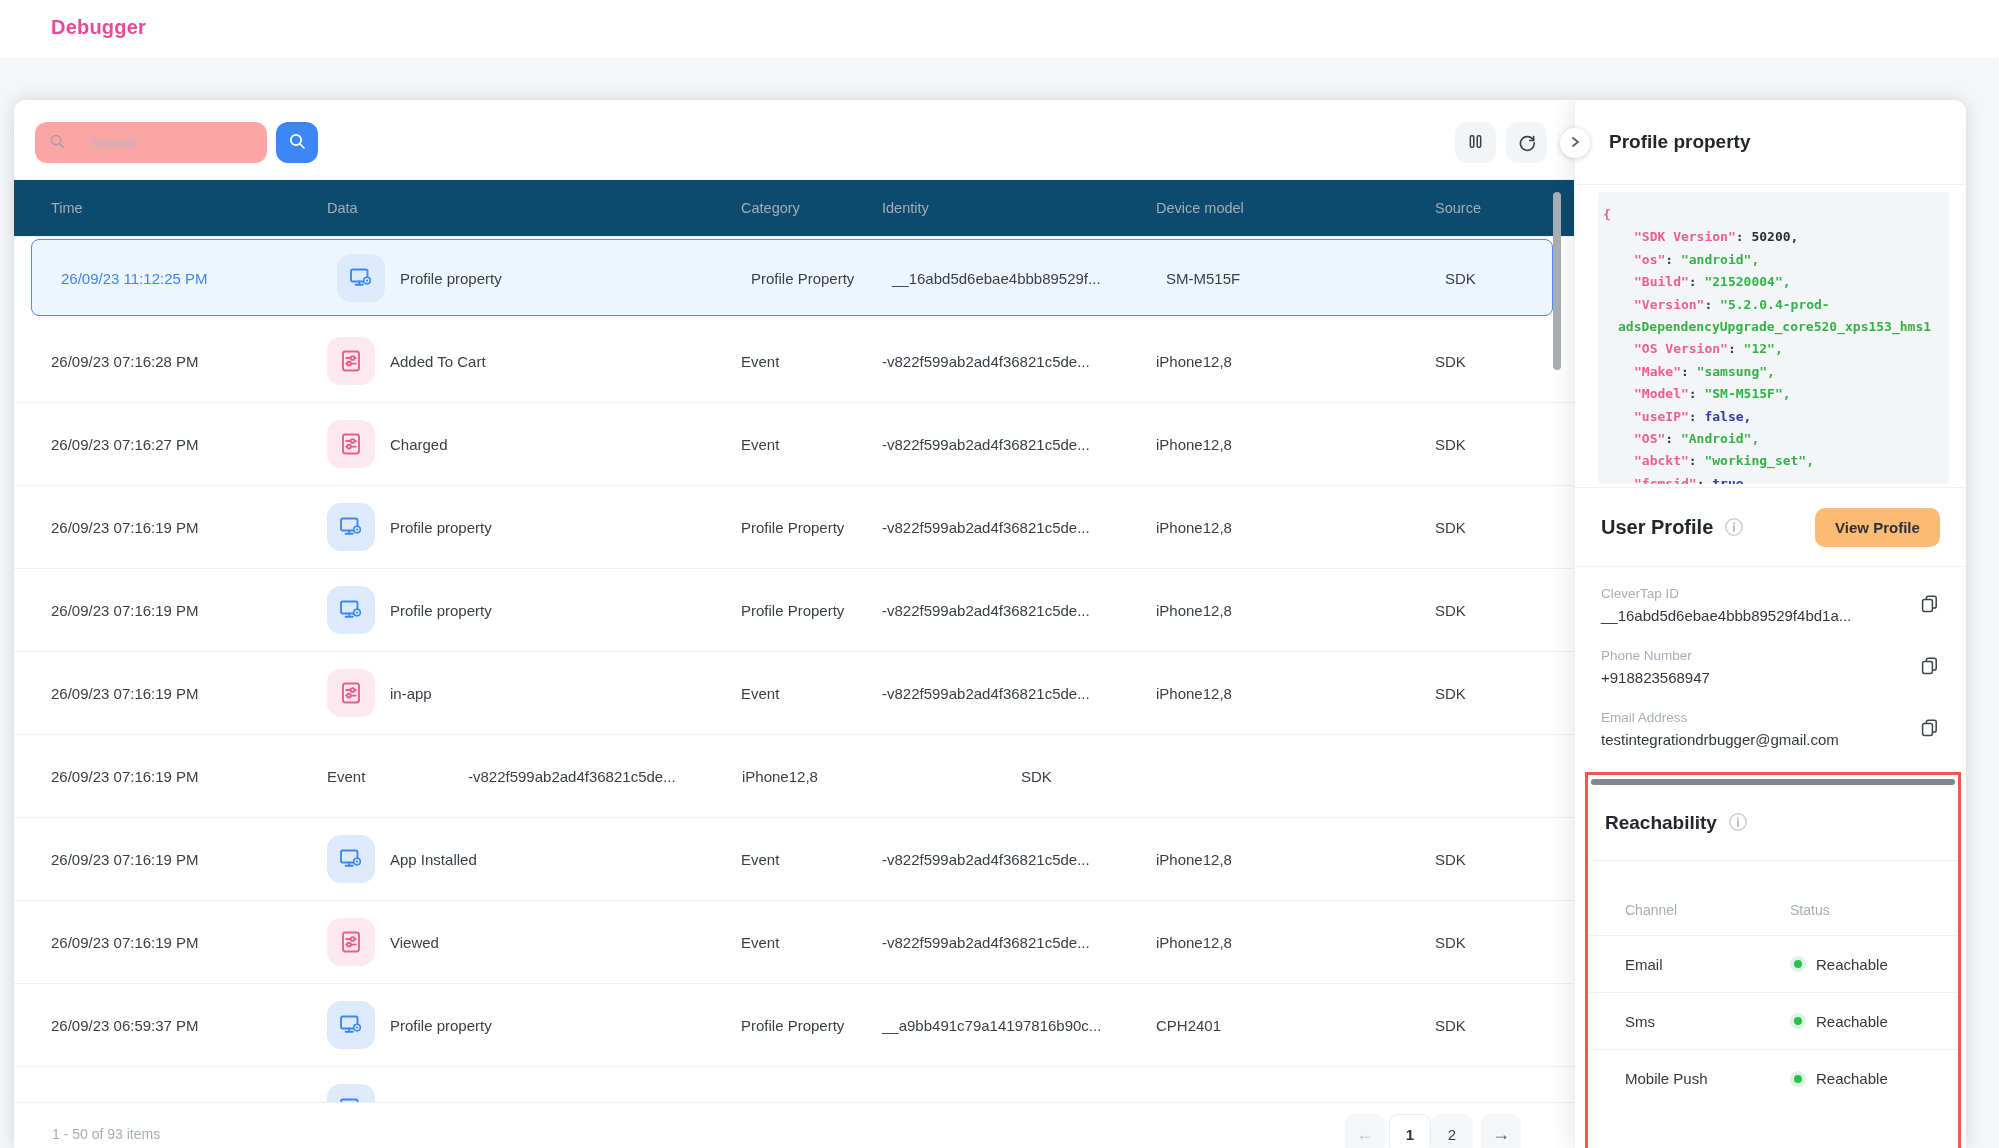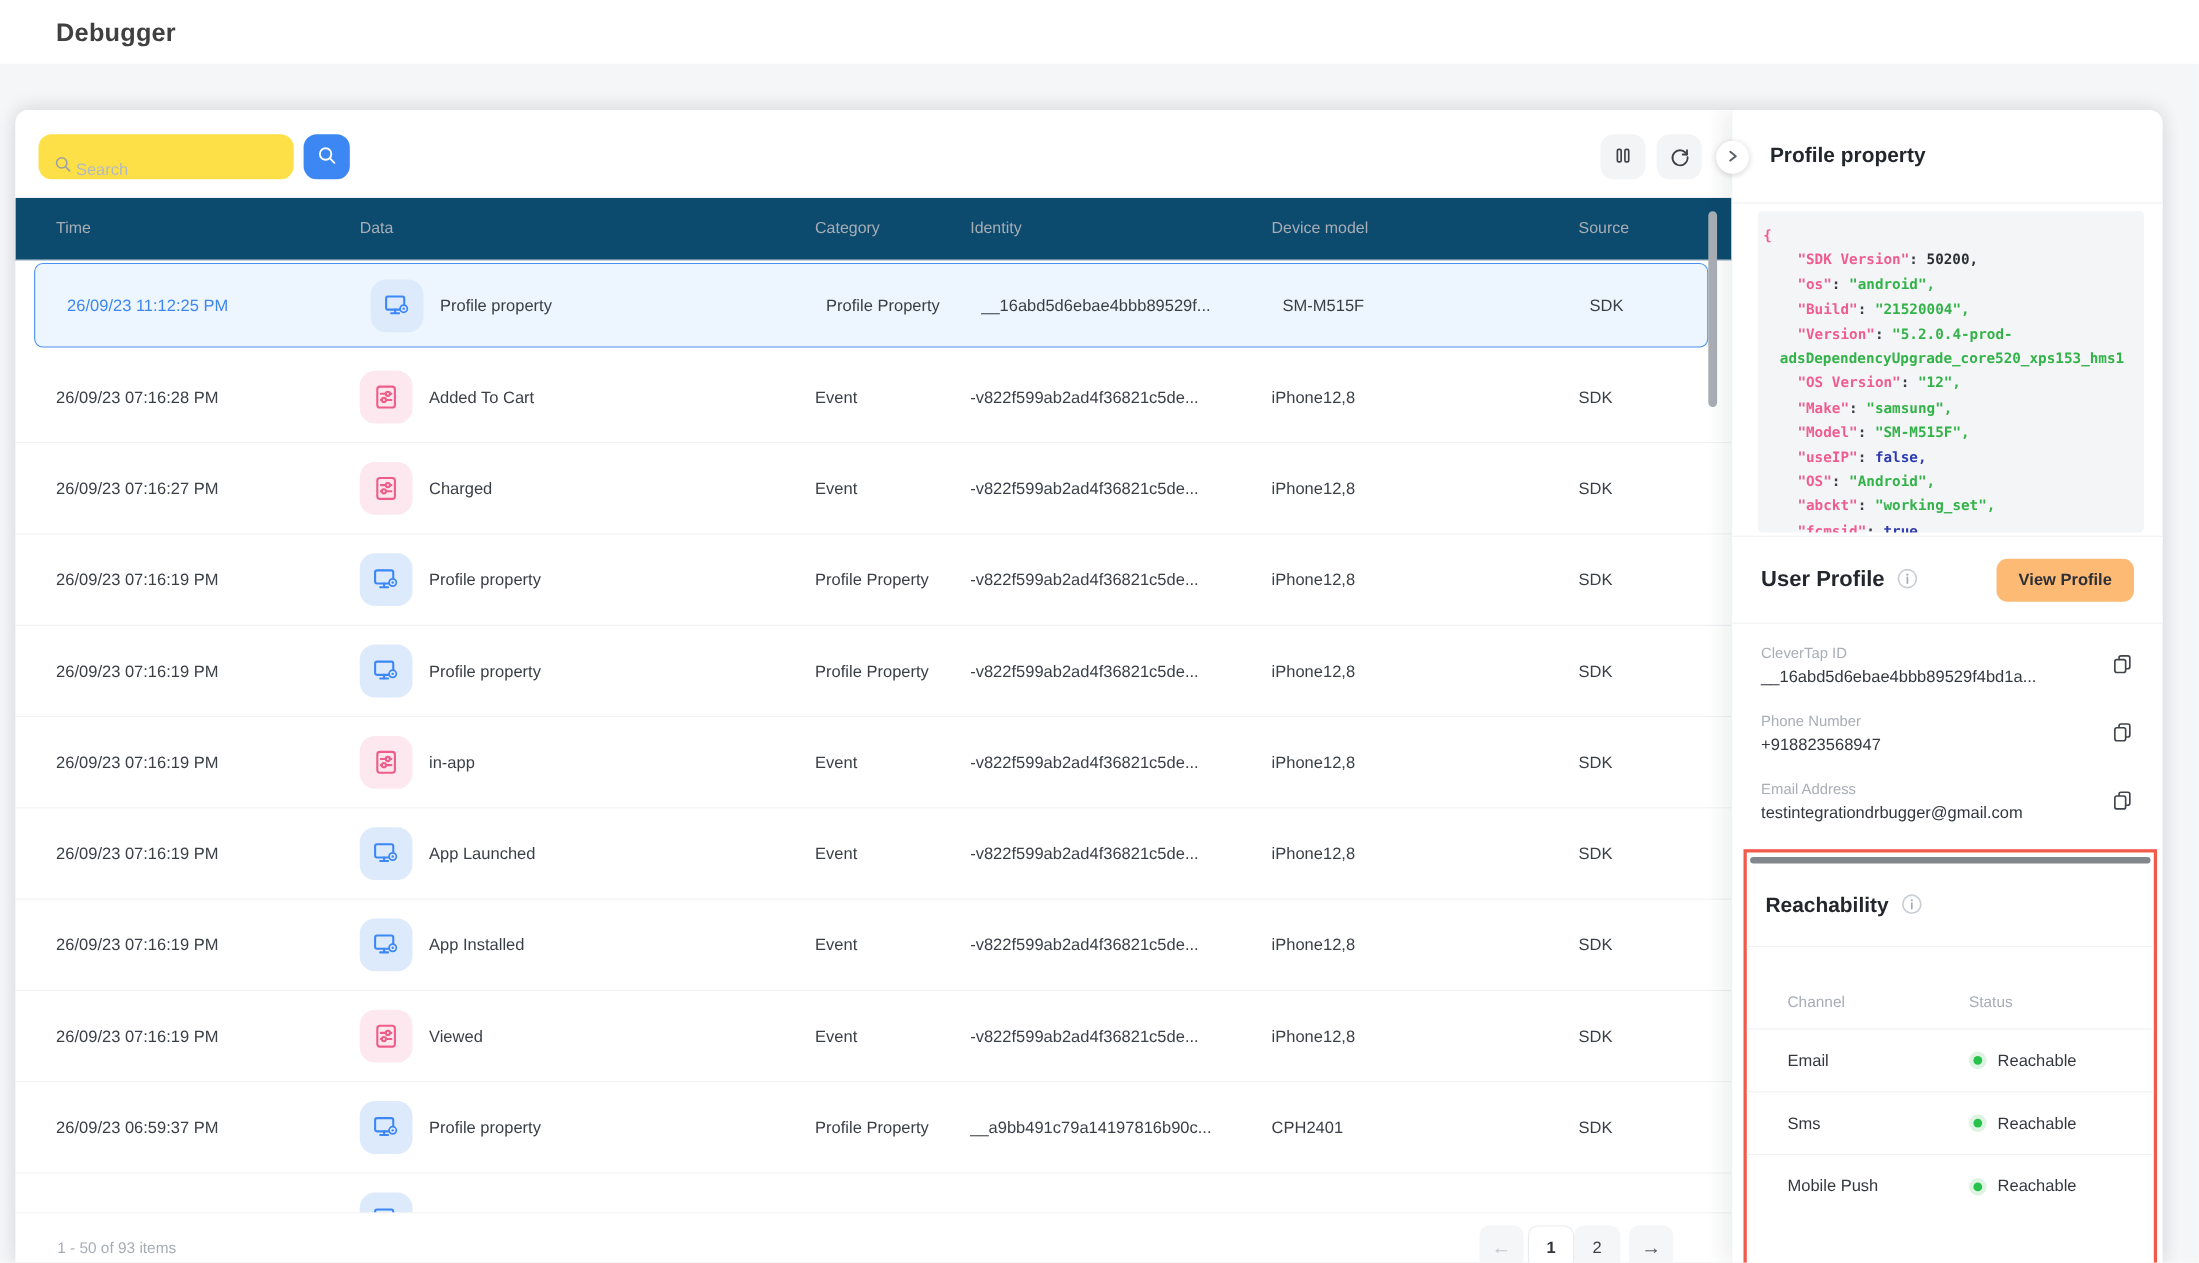--- a/index.html
+++ b/index.html
@@ -1,29 +1,29 @@
 <!DOCTYPE html>
 <html><head>
 <meta charset="utf-8">
 <style>
   * { margin:0; padding:0; box-sizing:border-box; }
   html,body { width:1999px; height:1148px; overflow:hidden; }
   body { font-family:"Liberation Sans", sans-serif; background:#fff; position:relative; color:#3a3f46; }
 
   .page-bg { position:absolute; left:0; top:58px; right:0; bottom:0; background:#f5f6f7; }
-  .app-title { position:absolute; left:51px; top:16px; font-size:23px; font-weight:700; color:#404040; letter-spacing:.2px; }
+  .app-title { position:absolute; left:51px; top:16px; font-size:20px; font-weight:700; color:#ec4899; letter-spacing:.2px; }
 
   .card { position:absolute; left:14px; top:100px; width:1952px; height:1048px; background:#fff;
           border-radius:12px 12px 0 0; box-shadow:0 -3px 16px rgba(30,40,60,.10), 0 6px 20px rgba(30,40,60,.06); overflow:hidden; }
 
   
   .main { position:absolute; left:0; top:0; width:1560px; height:100%; }
   .toolbar { position:absolute; left:0; top:0; width:100%; height:80px; border-bottom:1px solid #f1f2f4; background:#fff; }
-  .search-box { position:absolute; left:21px; top:22px; width:232px; height:41px; background:#fde047; border-radius:12px;
-                display:flex; align-items:flex-end; gap:3px; padding:0 13px; }
+  .search-box { position:absolute; left:21px; top:22px; width:232px; height:41px; background:#fca5a5; border-radius:12px;
+                display:flex; align-items:center; gap:23px; padding:0 13px; }
   .search-box input { border:none; outline:none; background:transparent; font-size:15px; color:#3a3f46; width:100%; font-family:inherit; }
   .search-box input::placeholder { color:#b4bac2; }
   .search-btn { position:absolute; left:262px; top:22px; width:42px; height:41px; background:#3d87f5; border:none; border-radius:12px;
                 display:flex; align-items:center; justify-content:center; cursor:pointer; }
   .tool-btn { position:absolute; top:22px; width:41px; height:41px; border-radius:12px; background:#f3f4f6; border:none;
               display:flex; align-items:center; justify-content:center; cursor:pointer; }
   #pause-btn { left:1441px; } #refresh-btn { left:1492px; }
 
   .thead { position:absolute; top:80px; left:0; width:100%; height:57px; display:flex; align-items:center;
            color:#a7adb5; font-size:14.5px; border-bottom:1px solid #eef0f2; background:#0c4a6e; }
@@ -263,32 +263,20 @@
             </span>
             <span>in-app</span>
           </span>
           <span class="cell-cat">Event</span>
           <span class="cell-id">-v822f599ab2ad4f36821c5de...</span>
           <span class="cell-dev">iPhone12,8</span>
           <span class="cell-src">SDK</span>
         </div>
         <div class="row">
           <span class="cell-time">26/09/23 07:16:19 PM</span>
-          <span class="cell-data">
-            <span class="icon-badge blue">
-              <svg width="26" height="26" viewBox="0 0 26 26" fill="none" stroke="#3d87f5" stroke-width="1.9" stroke-linecap="round" stroke-linejoin="round">
-                <rect x="3" y="4.5" width="16.5" height="12" rx="1.8"></rect>
-                <path d="M11.2 16.5v3"></path>
-                <path d="M7.6 19.8h7.2"></path>
-                <circle cx="19" cy="15.6" r="3.3" fill="#ddeafc" stroke-width="1.6"></circle>
-                <circle cx="19" cy="15.6" r="1.1" fill="#3d87f5" stroke="none"></circle>
-              </svg>
-            </span>
-            <span>App Launched</span>
-          </span>
           <span class="cell-cat">Event</span>
           <span class="cell-id">-v822f599ab2ad4f36821c5de...</span>
           <span class="cell-dev">iPhone12,8</span>
           <span class="cell-src">SDK</span>
         </div>
         <div class="row">
           <span class="cell-time">26/09/23 07:16:19 PM</span>
           <span class="cell-data">
             <span class="icon-badge blue">
               <svg width="26" height="26" viewBox="0 0 26 26" fill="none" stroke="#3d87f5" stroke-width="1.9" stroke-linecap="round" stroke-linejoin="round">

